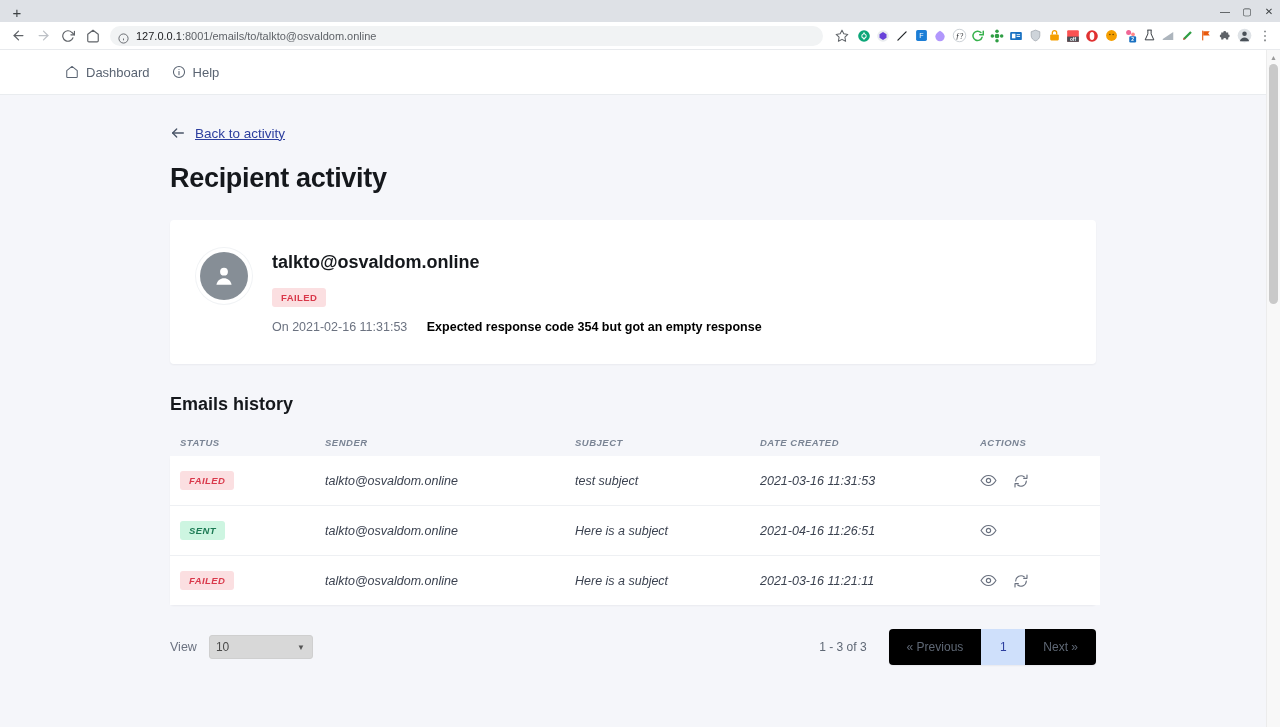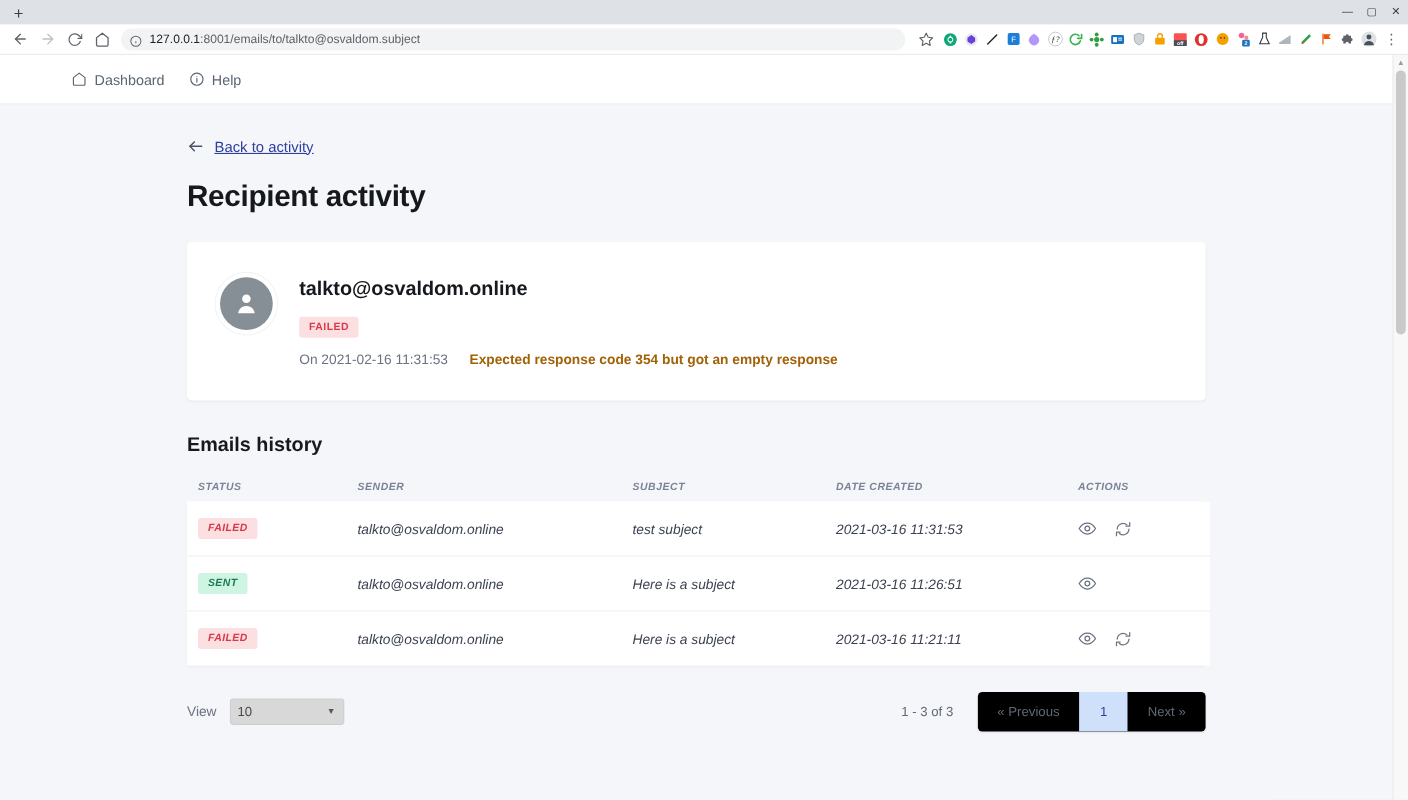--- a/index.html
+++ b/index.html
@@ -199,21 +199,21 @@
     border-radius: 3px;
     text-align: right;
   }
   .badge.failed { background: #fbdfe1; color: #d9384a; }
   .badge.sent   { background: #cdf5e1; color: #1c7a54; }
   .err-line {
     margin-top: 13px;
     font-size: 12.5px;
     color: #6b7280;
   }
-  .err-line b { color: #a16207; font-weight: bold; padding-left: 16px; }
+  .err-line b { color: #000000; font-weight: bold; padding-left: 16px; }
 
   .section-title {
     font-size: 18px; font-weight: bold; color: #15181c;
     margin: 30px 0 0 0;
   }
 
   .table {
     width: 100%;
     border-collapse: collapse;
     margin-top: 16px;
@@ -339,21 +339,21 @@
     </div>
 
     <div class="omnibox">
       <span class="omni-icon">
         <svg width="11" height="11" viewBox="0 0 24 24" fill="none" stroke="currentColor" stroke-width="2">
             <circle cx="12" cy="12" r="10"></circle>
             <line x1="12" y1="16" x2="12" y2="12"></line>
             <line x1="12" y1="8" x2="12.01" y2="8"></line>
           </svg>
       </span>
-      <span class="omni-url"><span>127.0.0.1</span><span class="dim">:8001/emails/to/talkto@osvaldom.subject</span></span>
+      <span class="omni-url"><span>127.0.0.1</span><span class="dim">:8001/emails/to/talkto@osvaldom.online</span></span>
     </div>
 
     <div class="tb-btn">
       <svg width="14" height="14" viewBox="0 0 24 24" fill="none" stroke="currentColor" stroke-width="1.8" stroke-linejoin="round">
           <polygon points="12 2 15.09 8.26 22 9.27 17 14.14 18.18 21.02 12 17.77 5.82 21.02 7 14.14 2 9.27 8.91 8.26 12 2"></polygon>
         </svg>
     </div>
 
     <div class="ext-strip">
       <div class="ext">
@@ -589,21 +589,21 @@
                           <path d="M4 12a8 8 0 0 1 13-6"></path>
                         </svg>
                       </span>
                   </div>
                 </td>
               </tr>
               <tr>
                 <td class="col-status"><span class="badge sent">SENT</span></td>
                 <td class="col-sender">talkto@osvaldom.online</td>
                 <td class="col-subject">Here is a subject</td>
-                <td class="col-date">2021-03-16 11:26:51</td>
+                <td class="col-date">2021-04-16 11:26:51</td>
                 <td class="col-actions">
                   <div class="actions-cell">
                     <span class="act-btn">
                         <svg width="17" height="17" viewBox="0 0 24 24" fill="none" stroke="currentColor" stroke-width="1.6">
                           <path d="M1.5 12s4-7 10.5-7 10.5 7 10.5 7-4 7-10.5 7S1.5 12 1.5 12z"></path>
                           <circle cx="12" cy="12" r="3"></circle>
                         </svg>
                       </span>
                   </div>
                 </td>

